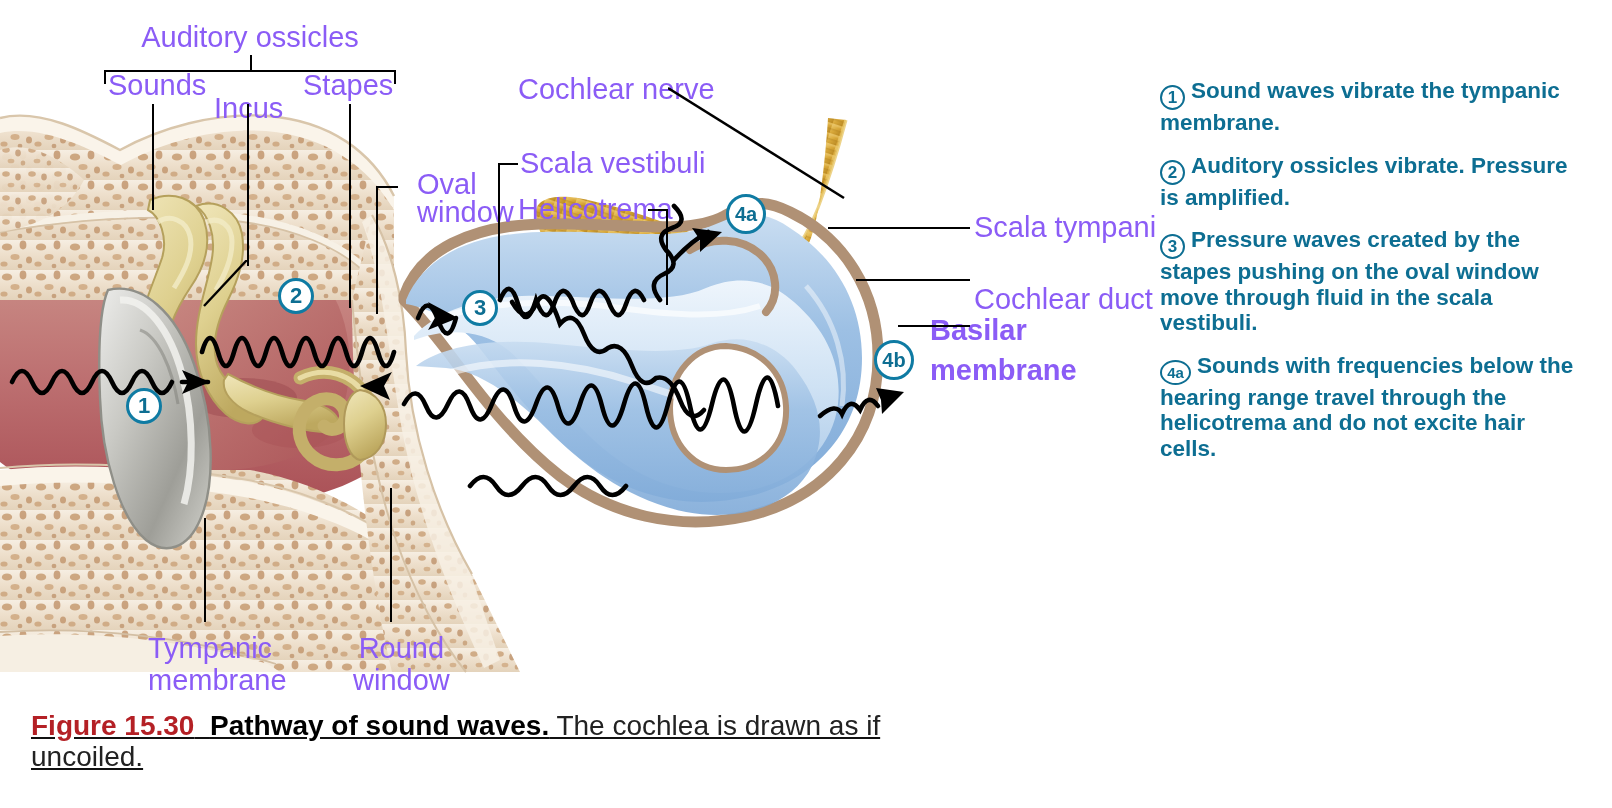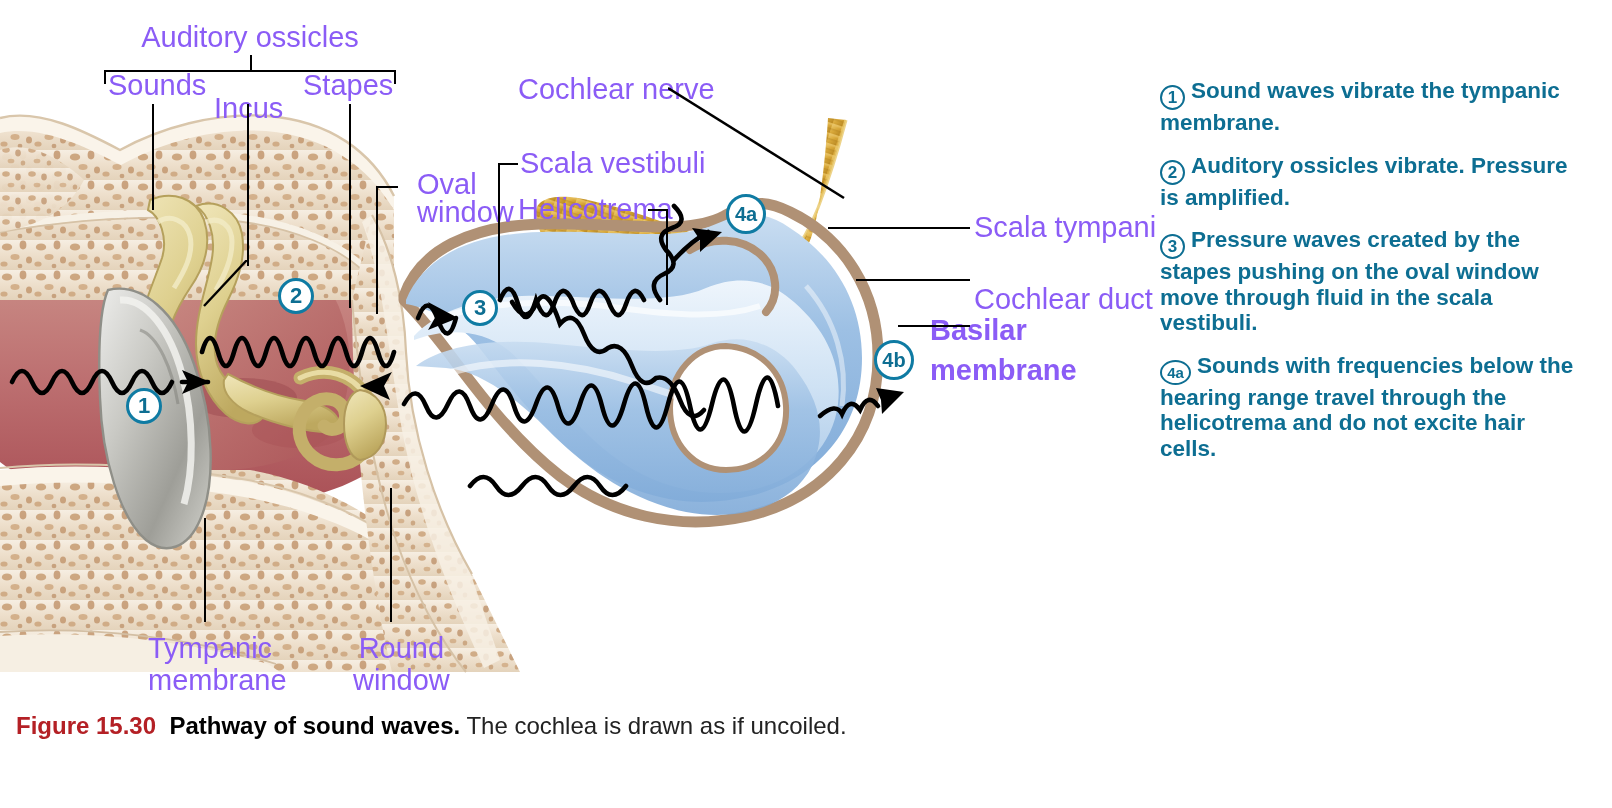--- a/index.html
+++ b/index.html
@@ -44,23 +44,24 @@
     width:25px;height:25px;border-radius:50%;
     border:2.4px solid #0d6e92;color:#0d6e92;
     font-size:17px;font-weight:bold;line-height:1;
     vertical-align:-5px;margin-right:6px;box-sizing:border-box;
   }
   .leg-badge.wide{width:31px;font-size:15px;}
   .leg-text{display:inline;}
 
   
   #caption{
-    position:absolute;left:16px;top:710px;width:900px;
-    font-size:24px;line-height:31px;color:#111;
+    position:absolute;left:31px;top:710px;width:900px;
+    font-size:28px;line-height:31px;color:#111;
     font-family:"Liberation Sans", sans-serif;
+    text-decoration:underline;
   }
   #caption .figno{color:#b42025;font-weight:bold;}
   #caption .figtitle{color:#000;font-weight:bold;}
   #caption .figrest{color:#222;font-weight:normal;}
 
   svg{display:block;}
   #art{position:absolute;left:0;top:0;width:1140px;height:700px;}
 </style>
 </head>
 <body>

